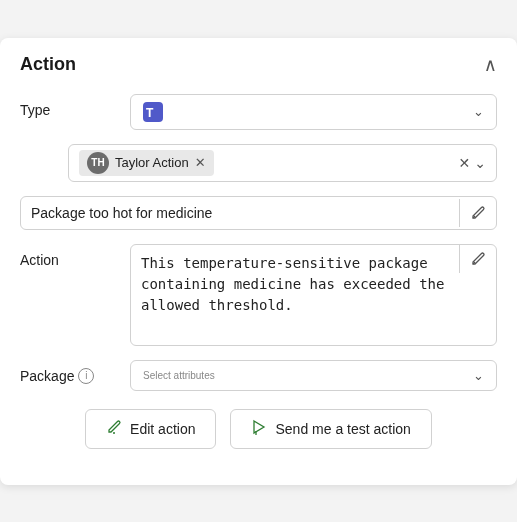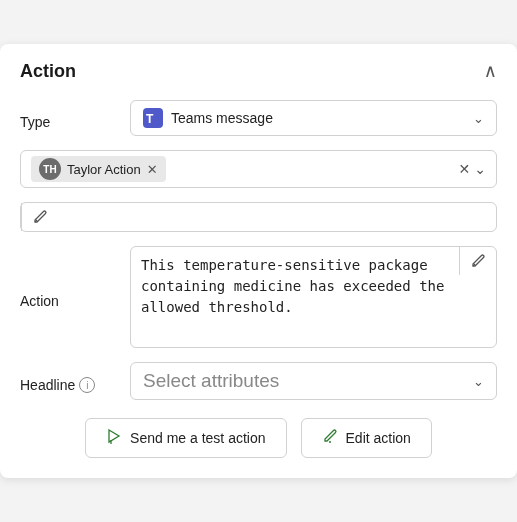--- a/index.html
+++ b/index.html
@@ -8,42 +8,42 @@
       background: #f3f3f3;
       display: flex;
       justify-content: center;
       align-items: center;
       min-height: 100vh;
     }
     .card {
       background: #ffffff;
       border-radius: 8px;
       width: 517px;
-      padding: 16px 20px 20px 20px;
+      padding: 16px 20px 36px 20px;
       box-shadow: 0 2px 8px rgba(0,0,0,0.10);
     }
     .card-header {
       display: flex;
       justify-content: space-between;
       align-items: center;
       margin-bottom: 18px;
     }
     .card-title {
       font-size: 18px;
       font-weight: 600;
       color: #1a1a1a;
     }
     .collapse-icon {
       font-size: 18px;
       color: #555;
       cursor: pointer;
     }
     .form-row {
       display: flex;
-      align-items: center;
+      align-items: flex-start;
       margin-bottom: 14px;
     }
     .form-label {
       min-width: 110px;
       font-size: 14px;
       color: #222;
       padding-top: 8px;
       display: flex;
       align-items: center;
       gap: 4px;
@@ -97,20 +97,21 @@
     }
     
     .recipient-field {
       display: flex;
       align-items: center;
       border: 1.5px solid #d1d1d1;
       border-radius: 6px;
       padding: 5px 10px;
       background: #fff;
       gap: 6px;
+      margin-left: 48px;
     }
     .tag {
       display: flex;
       align-items: center;
       background: #e8e8e8;
       border-radius: 4px;
       padding: 2px 8px;
       font-size: 13px;
       color: #222;
       gap: 6px;
@@ -199,21 +200,21 @@
       cursor: pointer;
       display: flex;
       align-items: flex-start;
       color: #555;
       font-size: 16px;
       min-height: 100%;
     }
     
     .select-placeholder {
       color: #888;
-      font-size: 19px;
+      font-size: 10px;
     }
     
     .footer-btns {
       display: flex;
       justify-content: center;
       gap: 14px;
       margin-top: 18px;
     }
     .btn {
       display: flex;
@@ -245,21 +246,20 @@
     <div class="form-label">
       <span>Type</span>
     </div>
     <div class="form-control">
       <div class="dropdown">
         <div class="dropdown-left">
           <svg class="teams-icon" viewBox="0 0 20 20" fill="none" xmlns="http://www.w3.org/2000/svg">
             <rect width="20" height="20" rx="4" fill="#5059C9"></rect>
             <text x="3" y="15" font-size="12" fill="white" font-family="Arial" font-weight="bold">T</text>
           </svg>
-          <span>Teams message</span>
         </div>
         <span class="chevron-down">⌄</span>
       </div>
     </div>
   </div>
 
   <div class="form-row">
     <div class="form-control">
       <div class="recipient-field">
         <div class="tag">
@@ -271,20 +271,21 @@
           <button class="icon-btn">✕</button>
           <button class="icon-btn">⌄</button>
         </div>
       </div>
     </div>
   </div>
 
   <div class="form-row">
     <div class="form-control">
       <div class="input-with-icon">
+        <input type="text" value="Package too hot for medicine" style="">
         <div class="edit-icon-btn">
           <svg width="16" height="16" viewBox="0 0 16 16" fill="none" xmlns="http://www.w3.org/2000/svg">
             <path d="M11.5 2.5a1.414 1.414 0 0 1 2 2L5 13H3v-2L11.5 2.5z" stroke="#555" stroke-width="1.3" fill="none"></path>
             <path d="M3 13l2-2" stroke="#555" stroke-width="1.3"></path>
           </svg>
         </div>
       </div>
     </div>
   </div>
 
@@ -300,46 +301,46 @@
             <path d="M11.5 2.5a1.414 1.414 0 0 1 2 2L5 13H3v-2L11.5 2.5z" stroke="#555" stroke-width="1.3" fill="none"></path>
             <path d="M3 13l2-2" stroke="#555" stroke-width="1.3"></path>
           </svg>
         </div>
       </div>
     </div>
   </div>
 
   <div class="form-row">
     <div class="form-label">
-      <span>Headline</span>
+      <span>Package</span>
       <span class="info-icon">i</span>
     </div>
     <div class="form-control">
       <div class="dropdown">
         <div class="dropdown-left">
           <span class="select-placeholder">Select attributes</span>
         </div>
         <span class="chevron-down">⌄</span>
       </div>
     </div>
   </div>
 
   <div class="footer-btns">
+    <button class="btn">
+      <span class="btn-icon">
+        <svg width="16" height="16" viewBox="0 0 16 16" fill="none" xmlns="http://www.w3.org/2000/svg">
+          <path d="M11.5 2.5a1.414 1.414 0 0 1 2 2L5 13H3v-2L11.5 2.5z" stroke="#2e7d32" stroke-width="1.3" fill="none"></path>
+          <circle cx="8" cy="14" r="1" fill="#2e7d32"></circle>
+        </svg>
+      </span>
+      <span>Edit action</span>
+    </button>
     <button class="btn">
       <span class="btn-icon">
         <svg width="16" height="16" viewBox="0 0 16 16" fill="none" xmlns="http://www.w3.org/2000/svg">
           <polygon points="3,2 13,8 3,14" stroke="#2e7d32" stroke-width="1.3" fill="none"></polygon>
           <line x1="5" y1="12" x2="5" y2="16" stroke="#2e7d32" stroke-width="1.3"></line>
         </svg>
       </span>
       <span>Send me a test action</span>
     </button>
-    <button class="btn">
-      <span class="btn-icon">
-        <svg width="16" height="16" viewBox="0 0 16 16" fill="none" xmlns="http://www.w3.org/2000/svg">
-          <path d="M11.5 2.5a1.414 1.414 0 0 1 2 2L5 13H3v-2L11.5 2.5z" stroke="#2e7d32" stroke-width="1.3" fill="none"></path>
-          <circle cx="8" cy="14" r="1" fill="#2e7d32"></circle>
-        </svg>
-      </span>
-      <span>Edit action</span>
-    </button>
   </div>
 </div>
 
 </body></html>

